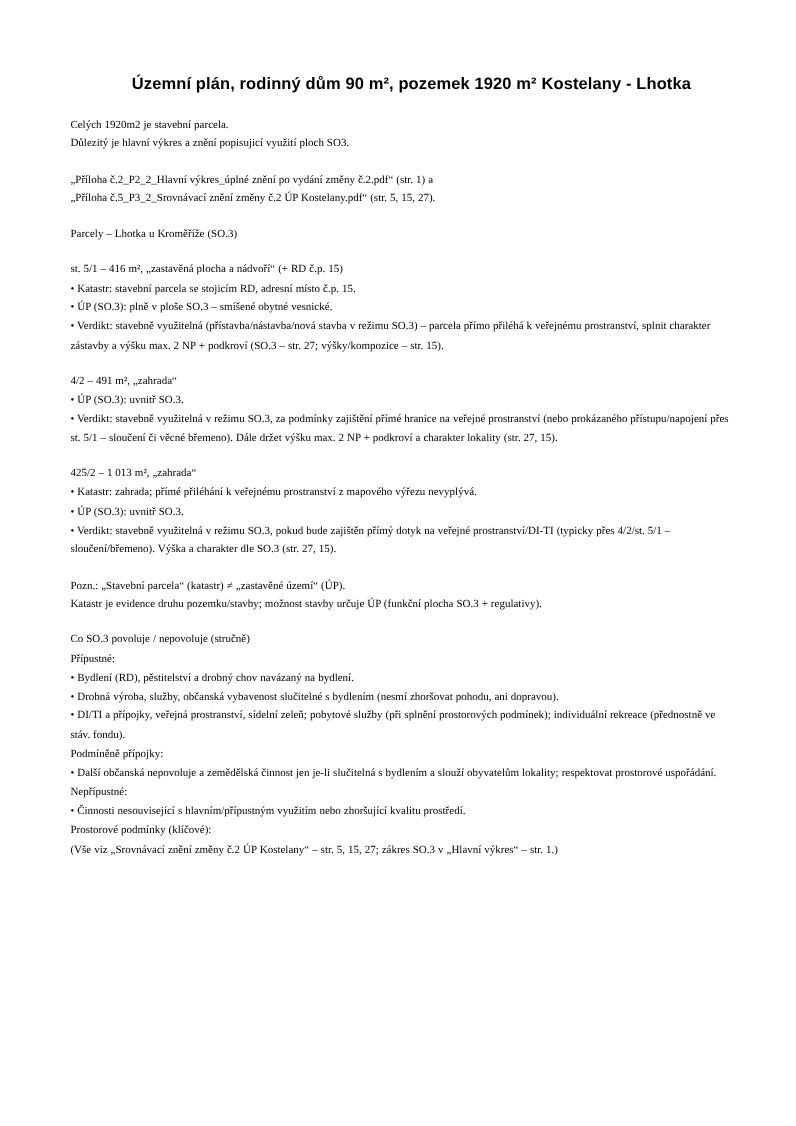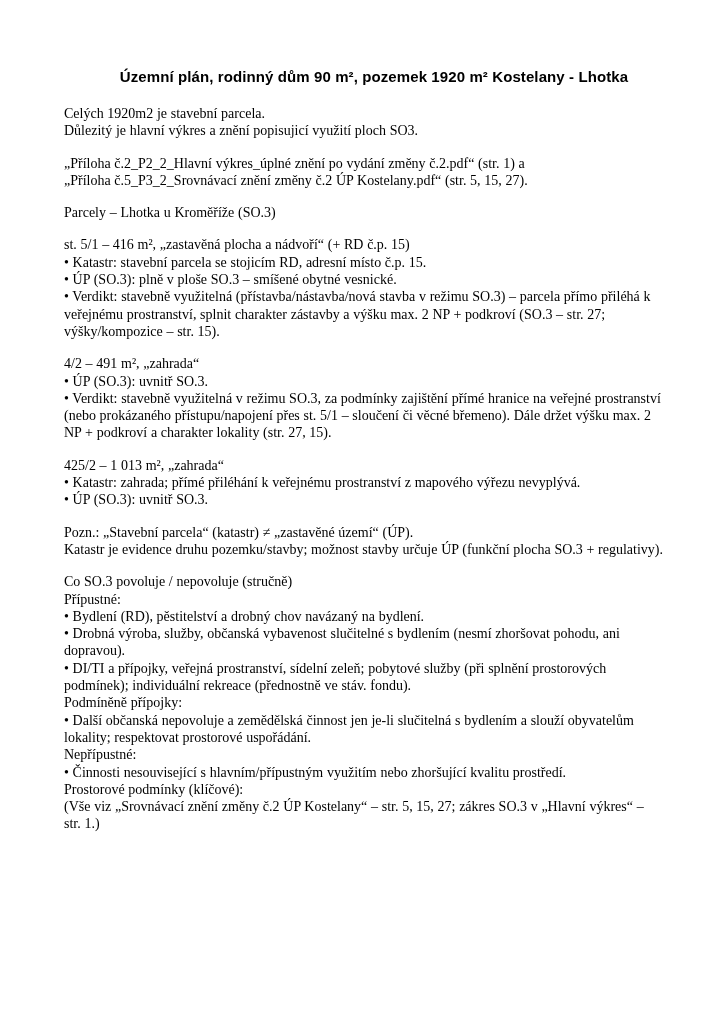--- a/index.html
+++ b/index.html
@@ -23,21 +23,21 @@
     margin: 0 0 19px 0;
     font-family: "Liberation Sans", "DejaVu Sans", sans-serif;
     font-weight: bold;
     font-size: 15px;
     line-height: 18px;
     text-align: center;
     letter-spacing: 0.1px;
   }
   .doc-body {
     width: 600px;
-    font-size: 14px;
+    font-size: 10px;
     line-height: 17.3px;
     text-align: left;
   }
   .block {
     margin: 0 0 15px 0;
   }
   .block:last-child {
     margin-bottom: 0;
   }
   .line {
@@ -71,20 +71,21 @@
       </div>
       <div class="block">
         <div class="line">4/2 – 491 m², „zahrada“</div>
         <div class="line">• ÚP (SO.3): uvnitř SO.3.</div>
         <div class="line">• Verdikt: stavebně využitelná v režimu SO.3, za podmínky zajištění přímé hranice na veřejné prostranství (nebo prokázaného přístupu/napojení přes st. 5/1 – sloučení či věcné břemeno). Dále držet výšku max. 2 NP + podkroví a charakter lokality (str. 27, 15).</div>
       </div>
       <div class="block">
         <div class="line">425/2 – 1 013 m², „zahrada“</div>
         <div class="line">• Katastr: zahrada; přímé přiléhání k veřejnému prostranství z mapového výřezu nevyplývá.</div>
         <div class="line">• ÚP (SO.3): uvnitř SO.3.</div>
+        <div class="line">• Verdikt: stavebně využitelná v režimu SO.3, pokud bude zajištěn přímý dotyk na veřejné prostranství/DI-TI (typicky přes 4/2/st. 5/1 – sloučení/břemeno). Výška a charakter dle SO.3 (str. 27, 15).</div>
       </div>
       <div class="block">
         <div class="line">Pozn.: „Stavební parcela“ (katastr) ≠ „zastavěné území“ (ÚP).</div>
         <div class="line">Katastr je evidence druhu pozemku/stavby; možnost stavby určuje ÚP (funkční plocha SO.3 + regulativy).</div>
       </div>
       <div class="block">
         <div class="line">Co SO.3 povoluje / nepovoluje (stručně)</div>
         <div class="line">Přípustné:</div>
         <div class="line">• Bydlení (RD), pěstitelství a drobný chov navázaný na bydlení.</div>
         <div class="line">• Drobná výroba, služby, občanská vybavenost slučitelné s bydlením (nesmí zhoršovat pohodu, ani dopravou).</div>

